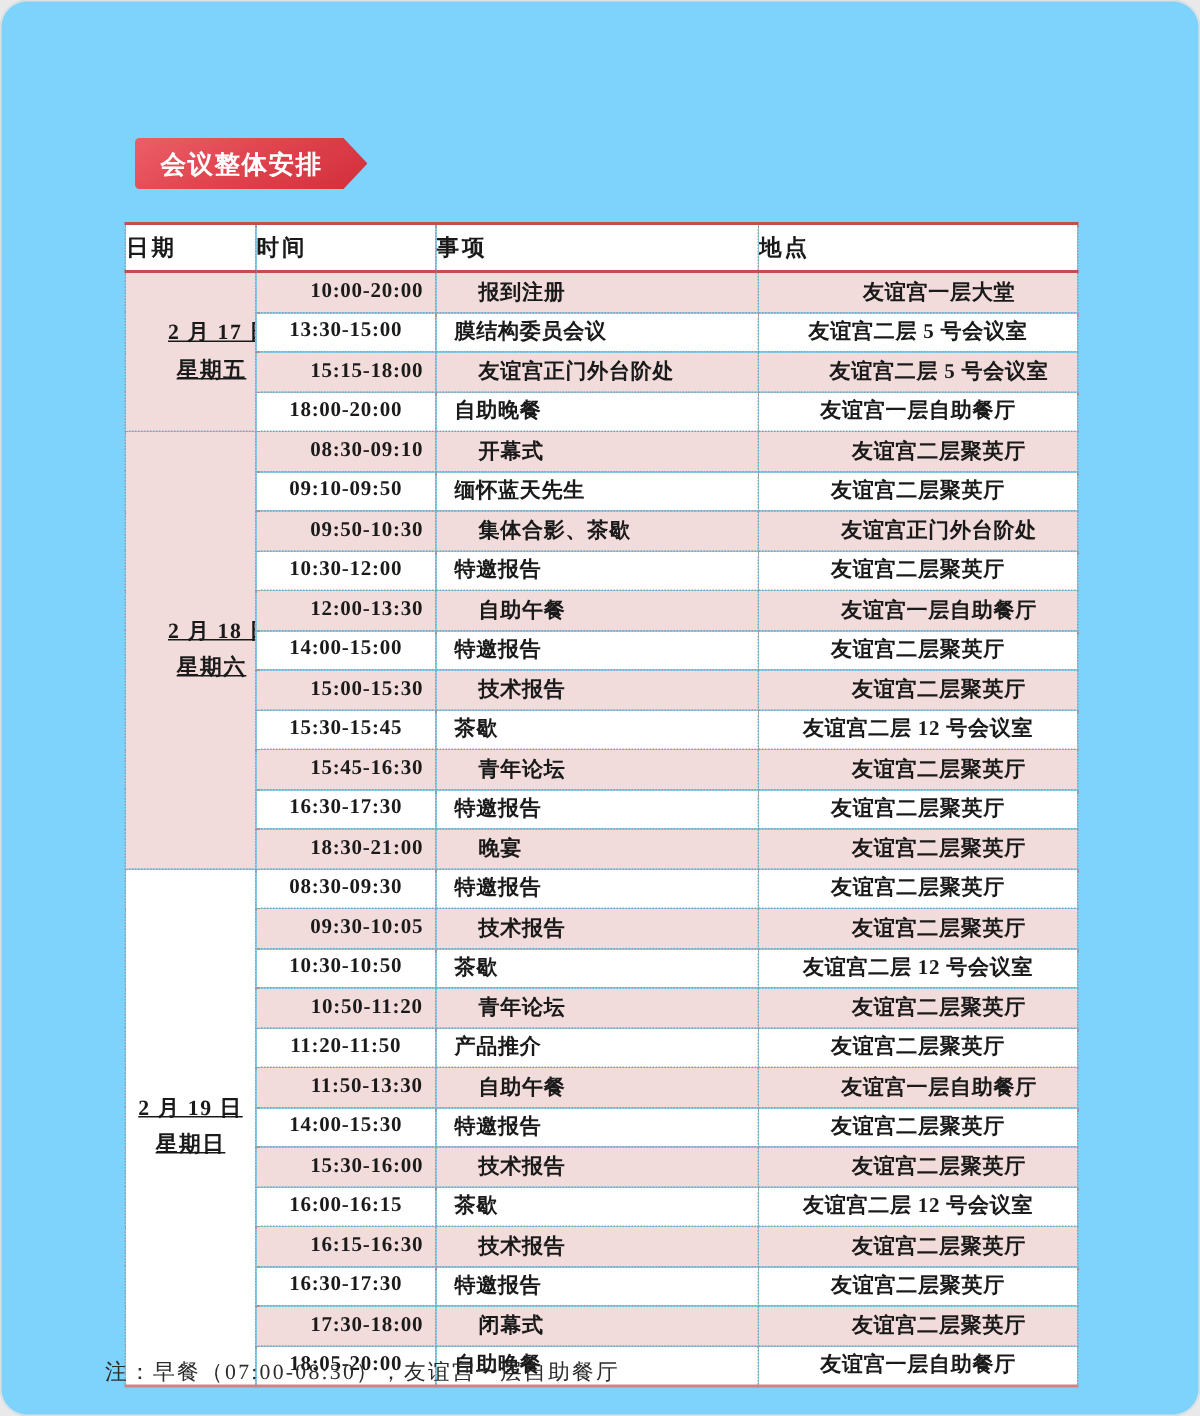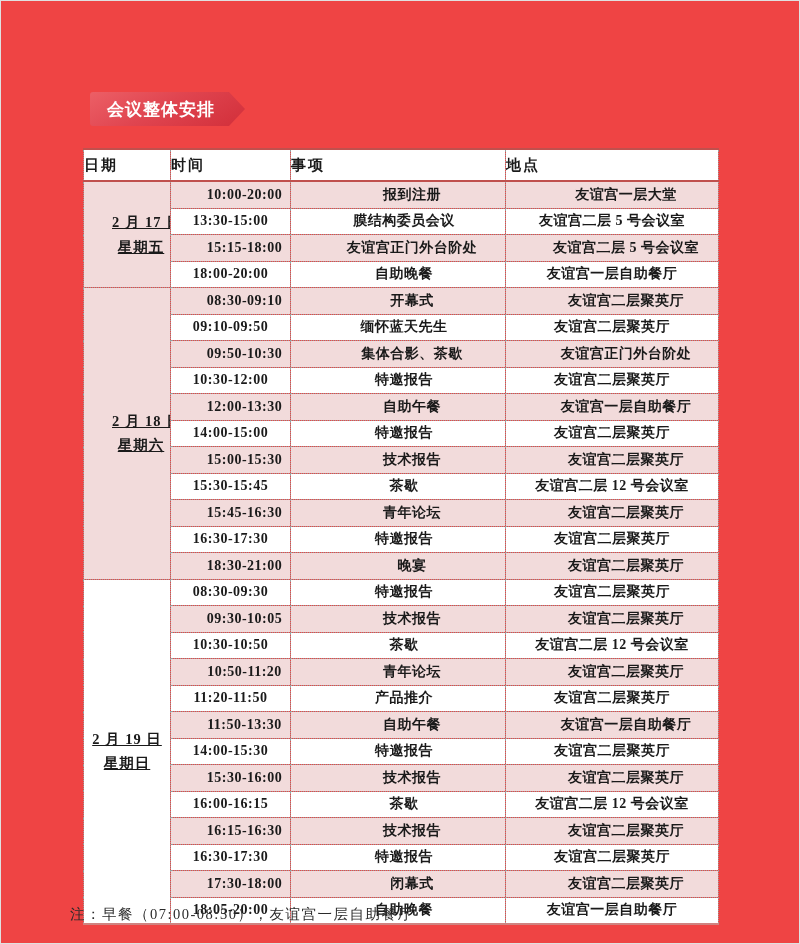--- a/index.html
+++ b/index.html
@@ -6,26 +6,27 @@
     --accent:#c0504d;
     --accent-light:#d08380;
     --pink:#f2dbdb;
     --grid:#9c9c9c;
     --ink:#1a1a1a;
   }
   html,body{margin:0;padding:0;background:#e9e9e9;}
   .page{
     position:relative;
     width:800px;height:944px;
-    background:#ef4444;
+    background:#7dd3fc;
     margin:0 auto;
     font-family:"Liberation Serif","DejaVu Serif",serif;
     color:var(--ink);
     overflow:hidden;
     box-shadow:inset 0 0 0 1px #e0e0e0;
+    border-radius:18px;
   }
   .badge{
     position:absolute;left:90px;top:92px;
     height:34px;
     display:inline-flex;align-items:center;
     padding:0 30px 0 17px;
     background:linear-gradient(150deg,#ec5f66 0%,#e04550 45%,#d22f3a 100%);
     clip-path:polygon(0 0,calc(100% - 16px) 0,100% 50%,calc(100% - 16px) 100%,0 100%);
     border-radius:3px 0 0 3px;
   }
@@ -63,21 +64,21 @@
     letter-spacing:2px;
   }
   .schedule td{
     height:25.5px;
     font-size:14px;
     text-align:center;
     background:#ffffff;
     letter-spacing:0.5px;
   }
   .schedule td.event{
-    text-align:center;
+    text-align:left;
     padding-left:12px;
     margin-left:38px;
   }
   .schedule td.pink{background:var(--pink);padding-left:28px;}
   .schedule td.date{
     vertical-align:middle;
     font-size:14.5px;
     line-height:1.7;
     letter-spacing:1px;
     text-decoration:underline;

